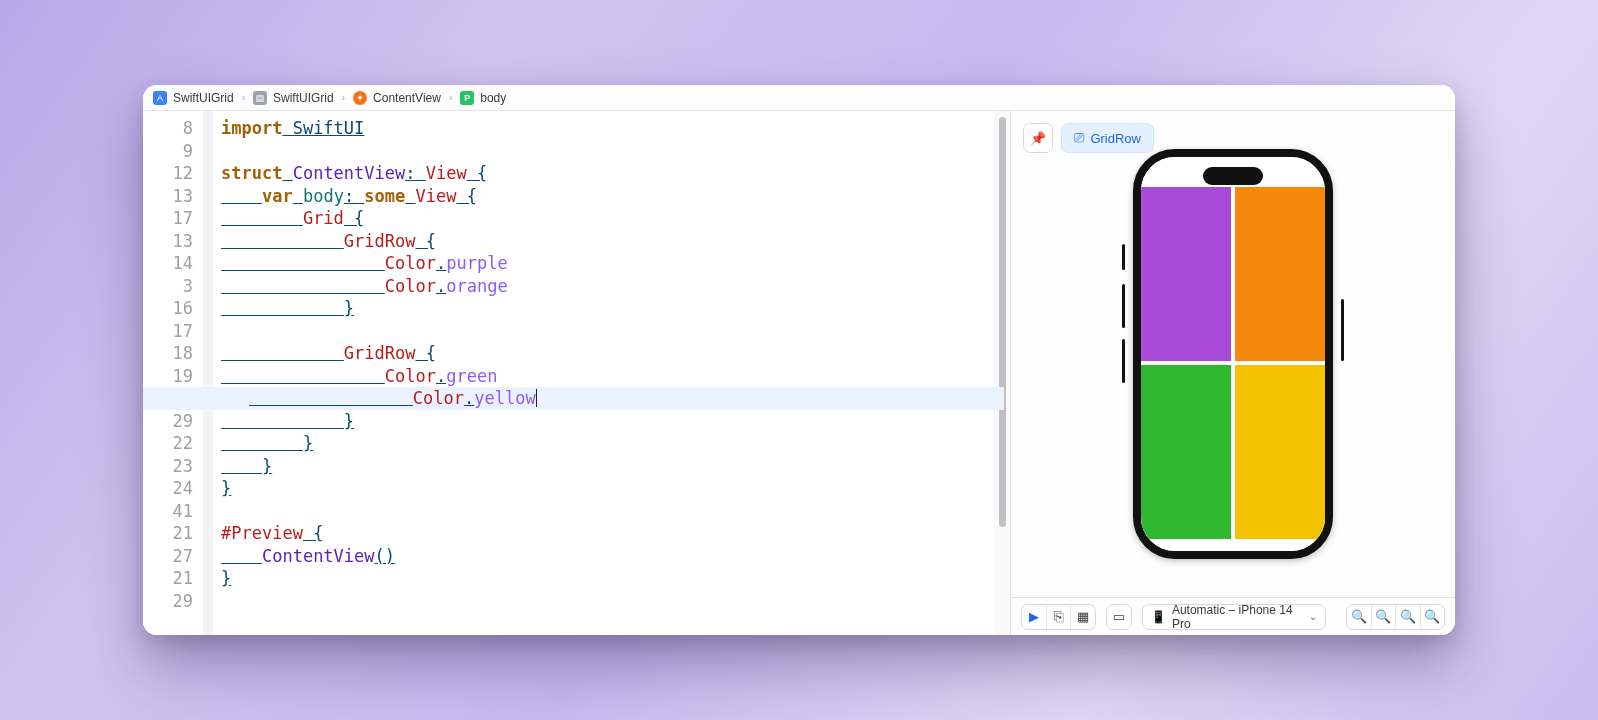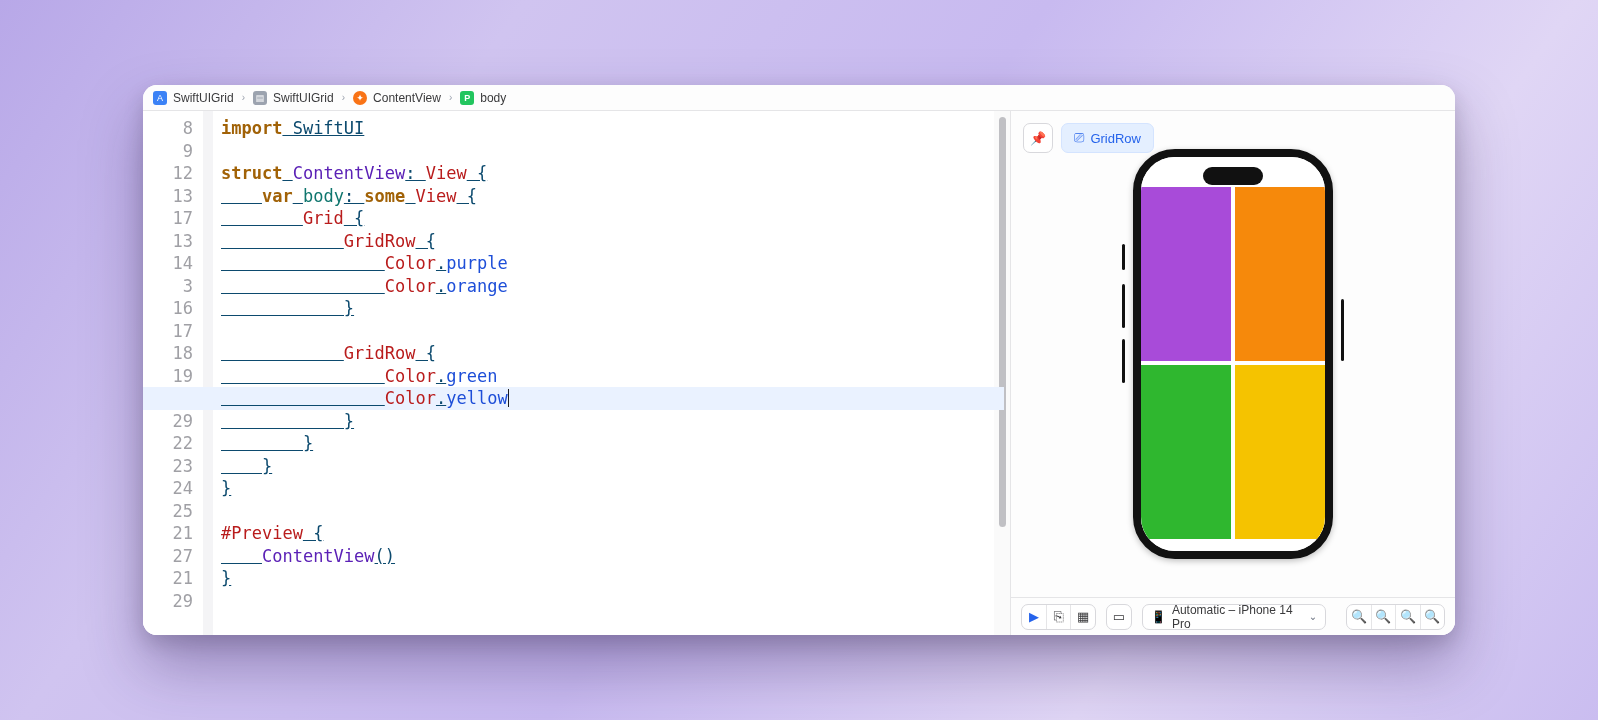--- a/index.html
+++ b/index.html
@@ -72,25 +72,25 @@
     margin-right: 8px;
   }
   .codecol {
     flex:1;
     padding-top:6px;
     position:relative;
     white-space: pre;
     color:#1d1d1f;
   }
   .codeline { height:22.5px; }
-  .codeline.hl { background:#eaf2ff; margin-left:-78px; padding-left:78px; margin-right:-10px; }
+  .codeline.hl { background:#eaf2ff; margin-left:-78px; padding-left:106px; margin-right:-10px; }
   .kw-pink { color:#a16207; font-weight:700; }
   .kw-purple { color:#b91c1c;text-align:center; }
   .kw-teal { color:#0f766e; }
-  .kw-prop { color:#1d4ed8; }
+  .kw-prop { color:#8b5cf6; }
   .ctype { color:#5b21b6; }
   .plain { color:#0c4a6e;text-decoration:underline; }
   .caret { display:inline-block; width:1px; height:18px; background:#1d1d1f; vertical-align:-3px; }
 
   .scrolltrack {
     width:16px; background:#fafafa; border-left:0px solid #eee;
     display:flex; justify-content:center;
   }
   .scrollthumb {
     width:7px; background:#c0c0c4; border-radius:4px;
@@ -200,21 +200,21 @@
           <div>3</div>
           <div>16</div>
           <div>17</div>
           <div>18</div>
           <div>19</div>
           <div>20</div>
           <div>29</div>
           <div>22</div>
           <div>23</div>
           <div>24</div>
-          <div>25</div>
+          <div>41</div>
           <div>21</div>
           <div>27</div>
           <div>21</div>
           <div>29</div>
         </div>
       <div class="foldbar"></div>
       <div class="codecol" id="codecol"><div class="codeline"><span class="kw-pink">import</span><span class="plain"> SwiftUI</span></div><div class="codeline"></div><div class="codeline"><span class="kw-pink">struct</span><span class="plain"> </span><span class="ctype">ContentView</span><span class="plain">: </span><span class="kw-purple">View</span><span class="plain"> {</span></div><div class="codeline"><span class="plain">    </span><span class="kw-pink">var</span><span class="plain"> </span><span class="kw-teal">body</span><span class="plain">: </span><span class="kw-pink">some</span><span class="plain"> </span><span class="kw-purple">View</span><span class="plain"> {</span></div><div class="codeline"><span class="plain">        </span><span class="kw-purple">Grid</span><span class="plain"> {</span></div><div class="codeline"><span class="plain">            </span><span class="kw-purple">GridRow</span><span class="plain"> {</span></div><div class="codeline"><span class="plain">                </span><span class="kw-purple">Color</span><span class="plain">.</span><span class="kw-prop">purple</span></div><div class="codeline"><span class="plain">                </span><span class="kw-purple">Color</span><span class="plain">.</span><span class="kw-prop">orange</span></div><div class="codeline"><span class="plain">            }</span></div><div class="codeline"></div><div class="codeline"><span class="plain">            </span><span class="kw-purple">GridRow</span><span class="plain"> {</span></div><div class="codeline"><span class="plain">                </span><span class="kw-purple">Color</span><span class="plain">.</span><span class="kw-prop">green</span></div><div class="codeline hl"><span class="plain">                </span><span class="kw-purple">Color</span><span class="plain">.</span><span class="kw-prop">yellow</span><span class="caret"></span></div><div class="codeline"><span class="plain">            }</span></div><div class="codeline"><span class="plain">        }</span></div><div class="codeline"><span class="plain">    }</span></div><div class="codeline"><span class="plain">}</span></div><div class="codeline"></div><div class="codeline"><span class="kw-purple">#Preview</span><span class="plain"> {</span></div><div class="codeline"><span class="plain">    </span><span class="ctype">ContentView</span><span class="plain">()</span></div><div class="codeline"><span class="plain">}</span></div><div class="codeline"></div></div>
       <div class="scrolltrack">
         <div class="scrollthumb"></div>
       </div>

